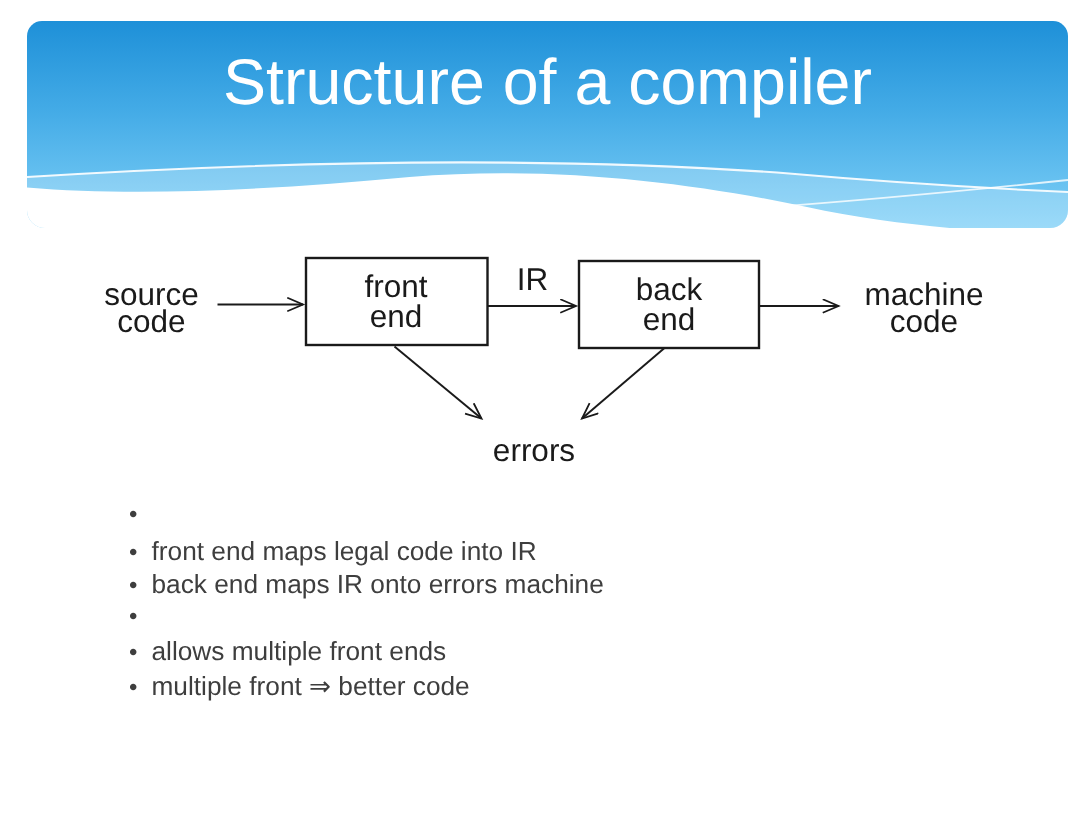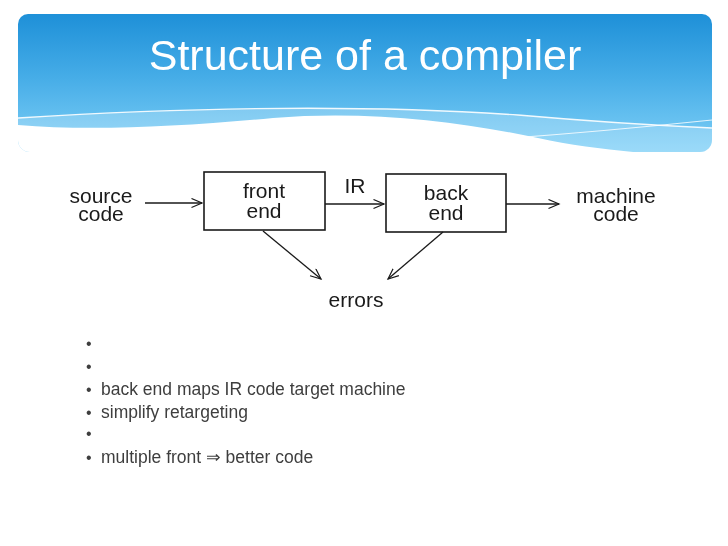--- a/index.html
+++ b/index.html
@@ -133,31 +133,32 @@
 
     <text x="301" y="142" text-anchor="middle">errors</text>
   </svg>
 
   <div class="bullets">
     <div class="bullet">
       <span class="dot">•</span>
     </div>
     <div class="bullet">
       <span class="dot">•</span>
+      <span>front end maps legal code into IR</span>
     </div>
     <div class="bullet">
       <span class="dot">•</span>
-      <span>back end maps IR code target machine</span>
+      <span>back end maps IR onto errors machine</span>
     </div>
     <div class="bullet">
       <span class="dot">•</span>
-      <span>simplify retargeting</span>
     </div>
     <div class="bullet">
       <span class="dot">•</span>
+      <span>allows multiple front ends</span>
     </div>
     <div class="bullet">
       <span class="dot">•</span>
       <span>multiple front ⇒ better code</span>
     </div>
   </div>
 
 </div>
 
 </body></html>

